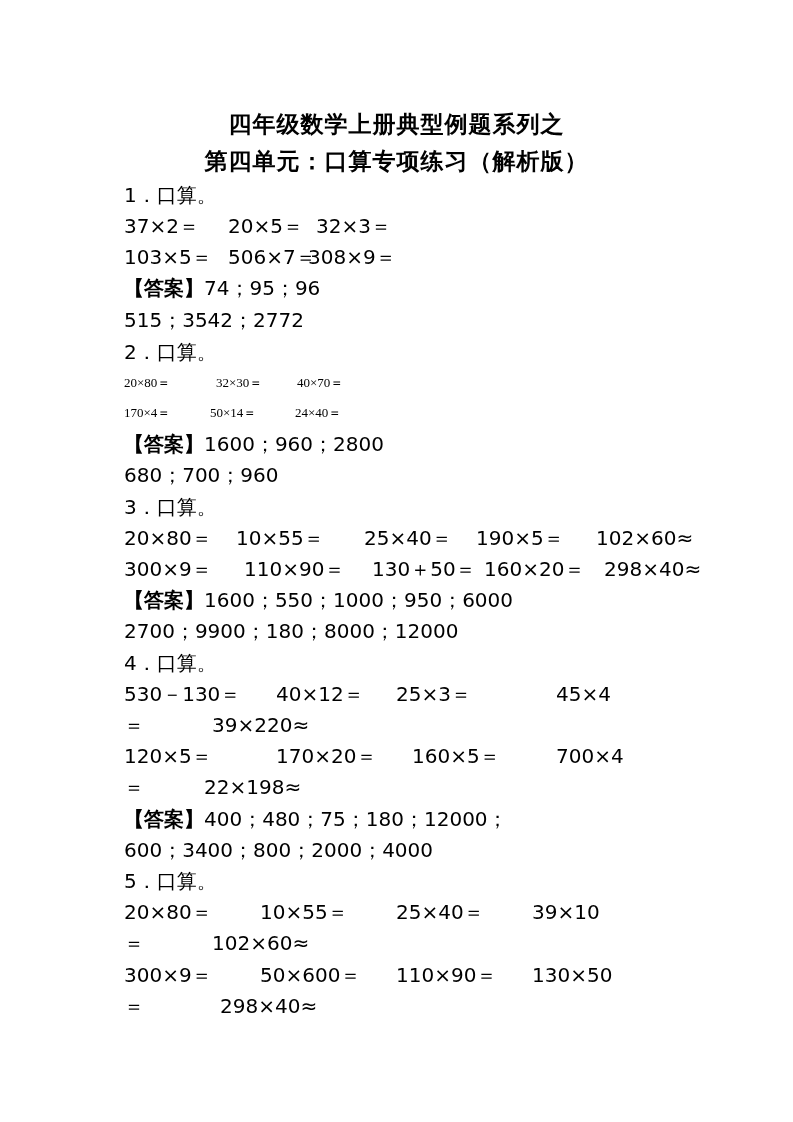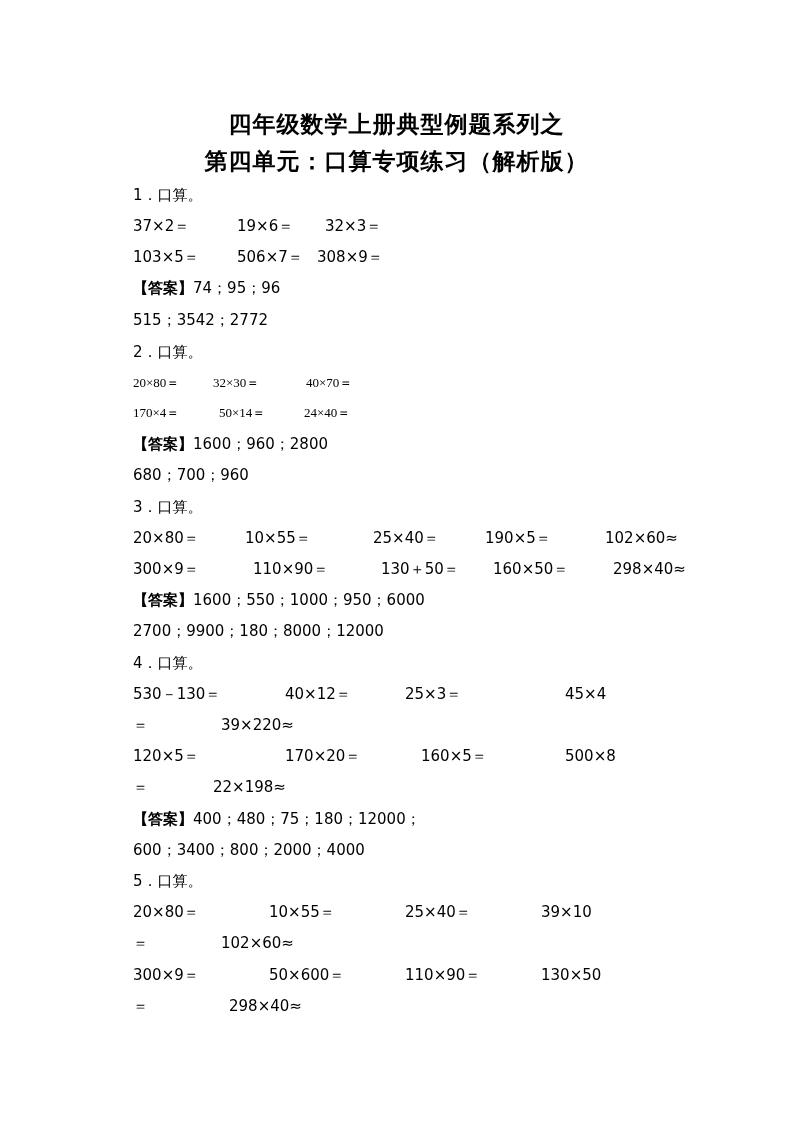--- a/index.html
+++ b/index.html
@@ -1,50 +1,50 @@
 <!DOCTYPE html>
 <html><head>
 <meta charset="utf-8">
 <style>
   html, body { margin: 0; padding: 0; background: #ffffff; }
   body { width: 793px; height: 1122px; position: relative; overflow: hidden;
          font-family: "DejaVu Sans", "Liberation Sans", sans-serif; color: #000; }
   .title { position: absolute; left: 0; width: 793px; text-align: center;
            font-weight: bold; font-size: 23px; letter-spacing: 1px; }
-  .line { position: absolute; left: 133px; font-size: 15px; white-space: nowrap; height: 20px; line-height: 20px; }
+  .line { position: absolute; left: 124px; font-size: 20px; white-space: nowrap; height: 20px; line-height: 20px; }
   .cell { position: absolute; top: 0; white-space: nowrap; }
   .serif { font-family: "Liberation Serif", "DejaVu Serif", serif; font-size: 13px; }
   .ans-tag { font-weight: bold; }
 </style>
 </head>
 <body>
 
 <div class="title" style="top:109px">四年级数学上册典型例题系列之</div>
 <div class="title" style="top:146px">第四单元：口算专项练习（解析版）</div>
 
 <div class="line" style="top:185px">1．口算。</div>
 <div class="line" style="top:216px">
   <span class="cell" style="left:0">37×2＝</span>
-  <span class="cell" style="left:104px">19×6＝</span>
+  <span class="cell" style="left:104px">20×5＝</span>
   <span class="cell" style="left:192px">32×3＝</span>
 </div>
 <div class="line" style="top:247px">
   <span class="cell" style="left:0">103×5＝</span>
   <span class="cell" style="left:104px">506×7＝</span>
   <span class="cell" style="left:184px">308×9＝</span>
 </div>
 <div class="line" style="top:278px">
   <span class="ans-tag">【答案】</span><span>74；95；96</span>
 </div>
 <div class="line" style="top:310px">515；3542；2772</div>
 
 <div class="line" style="top:342px">2．口算。</div>
 <div class="line serif" style="top:373px">
   <span class="cell" style="left:0">20×80＝</span>
-  <span class="cell" style="left:80px">32×30＝</span>
+  <span class="cell" style="left:92px">32×30＝</span>
   <span class="cell" style="left:173px">40×70＝</span>
 </div>
 <div class="line serif" style="top:403px">
   <span class="cell" style="left:0">170×4＝</span>
   <span class="cell" style="left:86px">50×14＝</span>
   <span class="cell" style="left:171px">24×40＝</span>
 </div>
 <div class="line" style="top:434px">
   <span class="ans-tag">【答案】</span><span>1600；960；2800</span>
 </div>
@@ -55,21 +55,21 @@
   <span class="cell" style="left:0">20×80＝</span>
   <span class="cell" style="left:112px">10×55＝</span>
   <span class="cell" style="left:240px">25×40＝</span>
   <span class="cell" style="left:352px">190×5＝</span>
   <span class="cell" style="left:472px">102×60≈</span>
 </div>
 <div class="line" style="top:559px">
   <span class="cell" style="left:0">300×9＝</span>
   <span class="cell" style="left:120px">110×90＝</span>
   <span class="cell" style="left:248px">130＋50＝</span>
-  <span class="cell" style="left:360px">160×50＝</span>
+  <span class="cell" style="left:360px">160×20＝</span>
   <span class="cell" style="left:480px">298×40≈</span>
 </div>
 <div class="line" style="top:590px">
   <span class="ans-tag">【答案】</span><span>1600；550；1000；950；6000</span>
 </div>
 <div class="line" style="top:621px">2700；9900；180；8000；12000</div>
 
 <div class="line" style="top:653px">4．口算。</div>
 <div class="line" style="top:684px">
   <span class="cell" style="left:0">530－130＝</span>
@@ -78,21 +78,21 @@
   <span class="cell" style="left:432px">45×4</span>
 </div>
 <div class="line" style="top:715px">
   <span class="cell" style="left:0">＝</span>
   <span class="cell" style="left:88px">39×220≈</span>
 </div>
 <div class="line" style="top:746px">
   <span class="cell" style="left:0">120×5＝</span>
   <span class="cell" style="left:152px">170×20＝</span>
   <span class="cell" style="left:288px">160×5＝</span>
-  <span class="cell" style="left:432px">500×8</span>
+  <span class="cell" style="left:432px">700×4</span>
 </div>
 <div class="line" style="top:777px">
   <span class="cell" style="left:0">＝</span>
   <span class="cell" style="left:80px">22×198≈</span>
 </div>
 <div class="line" style="top:809px">
   <span class="ans-tag">【答案】</span><span>400；480；75；180；12000；</span>
 </div>
 <div class="line" style="top:840px">600；3400；800；2000；4000</div>
 

